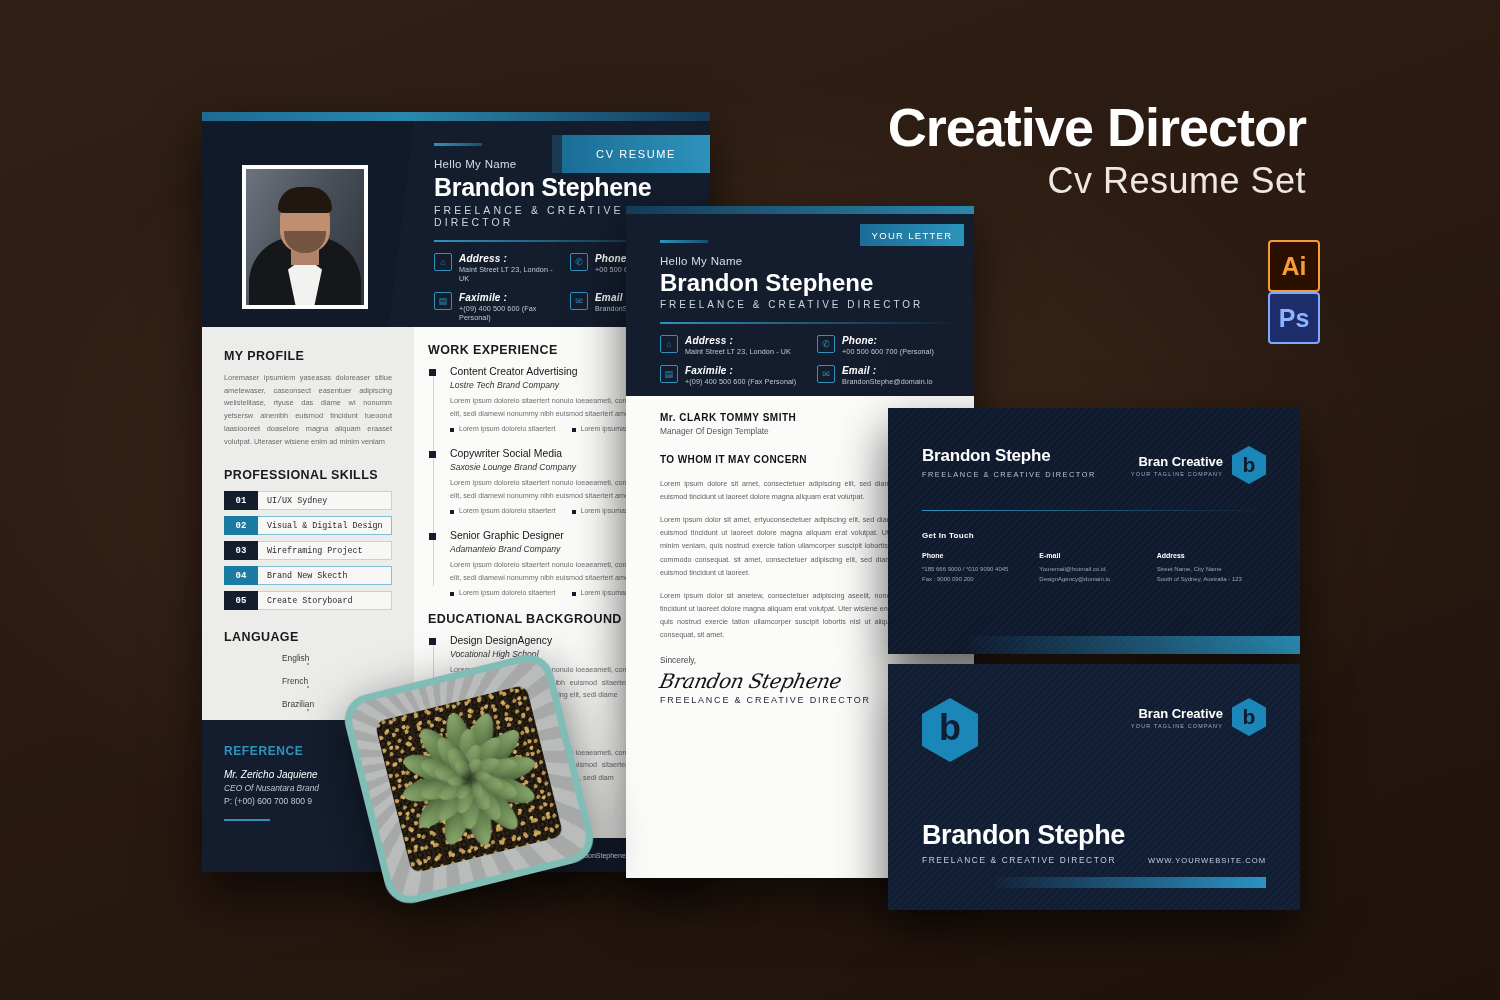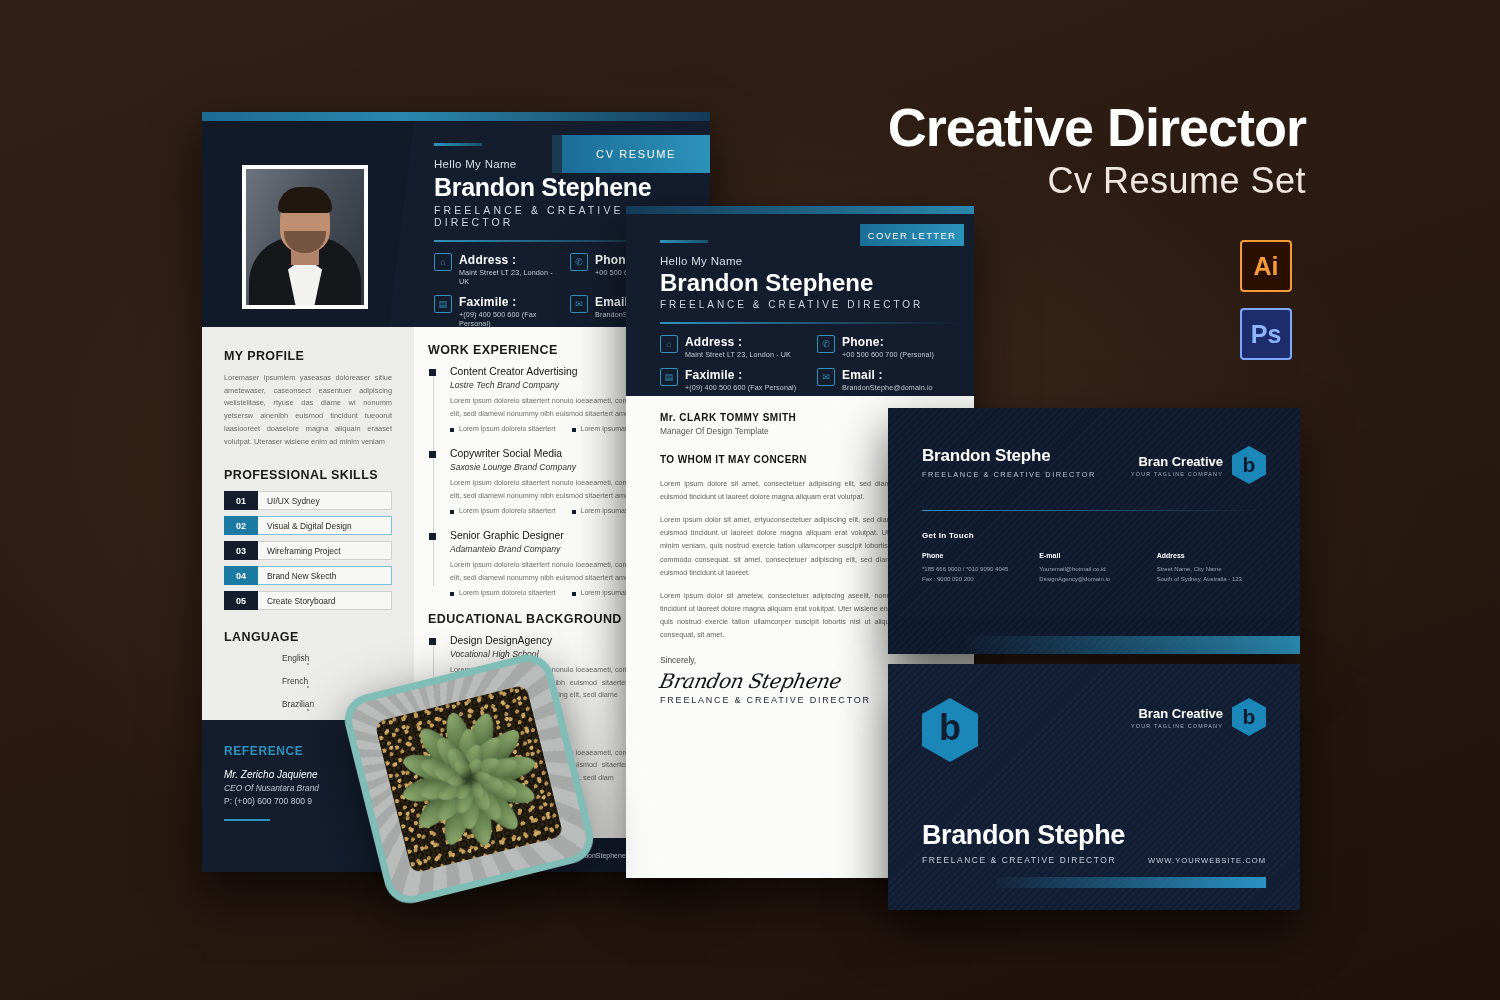--- a/index.html
+++ b/index.html
@@ -20,21 +20,21 @@
   
   .promo{position:absolute;left:866px;top:100px;width:440px;}
   .promo-title{
     color:#ffffff;font-size:54px;font-weight:bold;letter-spacing:-1px;
     line-height:1.0;margin:0;text-align:right;white-space:nowrap;
   }
   .promo-sub{
     color:#efe7e2;font-size:36px;font-weight:300;line-height:1.15;
     margin:6px 0 0 0;text-align:right;letter-spacing:.5px;
   }
-  .badges{position:absolute;left:1240px;top:240px;display:flex;flex-direction:column;gap:16px;}
+  .badges{position:absolute;left:1268px;top:240px;display:flex;flex-direction:column;}
   .badge{width:52px;height:52px;border-radius:4px;display:flex;align-items:center;justify-content:center;
          font-size:25px;font-weight:bold;box-sizing:border-box;}
   .badge-ai{background:#2b1000;border:2px solid #f59b38;color:#f59b38;}
   .badge-ps{background:#1d2d6b;border:2px solid #7fa8ff;color:#8fb4ff;}
 
   
   .doc{position:absolute;box-shadow:0 22px 46px rgba(0,0,0,.62);overflow:hidden;}
 
   
   #cv{left:202px;top:112px;width:508px;height:760px;background:#f2f2f0;}
@@ -64,30 +64,30 @@
   .cv-hinfo{position:absolute;left:232px;top:22px;right:18px;}
   .accent-line{width:48px;height:3px;background:linear-gradient(90deg,#2f93bd,#17526e);margin-bottom:12px;}
   .hello{color:#d8dde4;font-size:11.5px;letter-spacing:.3px;}
   .cvname{color:#fff;font-size:25px;font-weight:bold;letter-spacing:-.3px;margin:3px 0 2px;}
   .cvrole{color:#cfd6de;font-size:10.5px;letter-spacing:3.1px;}
   .accent-line2{width:100%;height:2px;background:linear-gradient(90deg,#2f93bd,rgba(47,147,189,0));margin:12px 0 11px;}
   .contact-grid{display:grid;grid-template-columns:1fr 1fr;gap:9px 14px;}
   .ci{display:flex;gap:7px;align-items:flex-start;}
   .ci-ico{width:16px;height:16px;flex:0 0 16px;border:1px solid #2f93bd;border-radius:2px;
      display:flex;align-items:center;justify-content:center;color:#2f93bd;font-size:9px;line-height:1;}
-  .ci-t{color:#fff;font-size:12px;font-weight:bold;letter-spacing:.2px;}
+  .ci-t{color:#fff;font-size:10px;font-weight:bold;letter-spacing:.2px;font-style:italic;}
   .ci-v{color:#c2c9d3;font-size:7.2px;margin-top:1px;letter-spacing:.1px;}
 
   .cv-body{display:flex;height:calc(100% - 215px);}
   .cv-left{width:212px;background:#ececea;position:relative;}
   .cv-right{flex:1;background:#fafaf8;padding:16px 16px 0 14px;box-sizing:border-box;}
 
   .sec-h{font-size:12.5px;font-weight:bold;color:#1a1a1a;letter-spacing:.4px;margin:0 0 9px;}
   .lp{font-size:7.4px;line-height:1.72;color:#6a6a6a;text-align:justify;margin:0;}
-  .sk-row{display:flex;height:19px;margin-bottom:6px;align-items:stretch;}
+  .sk-row{display:flex;height:19px;margin-bottom:6px;align-items:stretch;font-family:Liberation Mono, monospace;}
   .sk-no{width:34px;display:flex;align-items:center;justify-content:center;font-size:9px;font-weight:bold;color:#fff;}
   .sk-no.dk{background:#141d2e;}
   .sk-no.bl{background:#1c7ba3;}
   .sk-lb{flex:1;border:1px solid #cfcfcd;border-left:none;display:flex;align-items:center;
         padding-left:9px;font-size:8.4px;color:#2a2a2a;background:#f7f7f6;}
   .sk-lb.blb{border-color:#7cc0da;}
   .lang-row{display:flex;align-items:center;margin-bottom:11px;flex-direction:column;}
   .lang-n{width:52px;font-size:8.4px;color:#3a3a3a;}
   .lang-t{flex:1;height:9px;border:1px solid #9c9c9a;background:#9c9c9a;position:relative;}
   .lang-f{height:100%;background:#1c7ba3;}
@@ -406,21 +406,21 @@
         <div class="soc-dot">o</div>
         <div class="soc-tx">Brandon Stephene</div>
         </div>
       <div class="soc-www">www</div>
     </div>
   </div>
 
   <div class="doc" id="cl">
     <div class="cl-top"></div>
     <div class="cl-header">
-      <div class="cl-tag">COVER LETTER</div>
+      <div class="cl-tag">YOUR LETTER</div>
       <div class="cl-inner">
         <div class="accent-line"></div>
         <div class="hello">Hello My Name</div>
         <div class="cl-name">Brandon Stephene</div>
         <div class="cl-role">FREELANCE &amp; CREATIVE DIRECTOR</div>
         <div class="accent-line2"></div>
         <div class="contact-grid">
           <div class="ci">
             <div class="ci-ico">⌂</div>
             <div>

